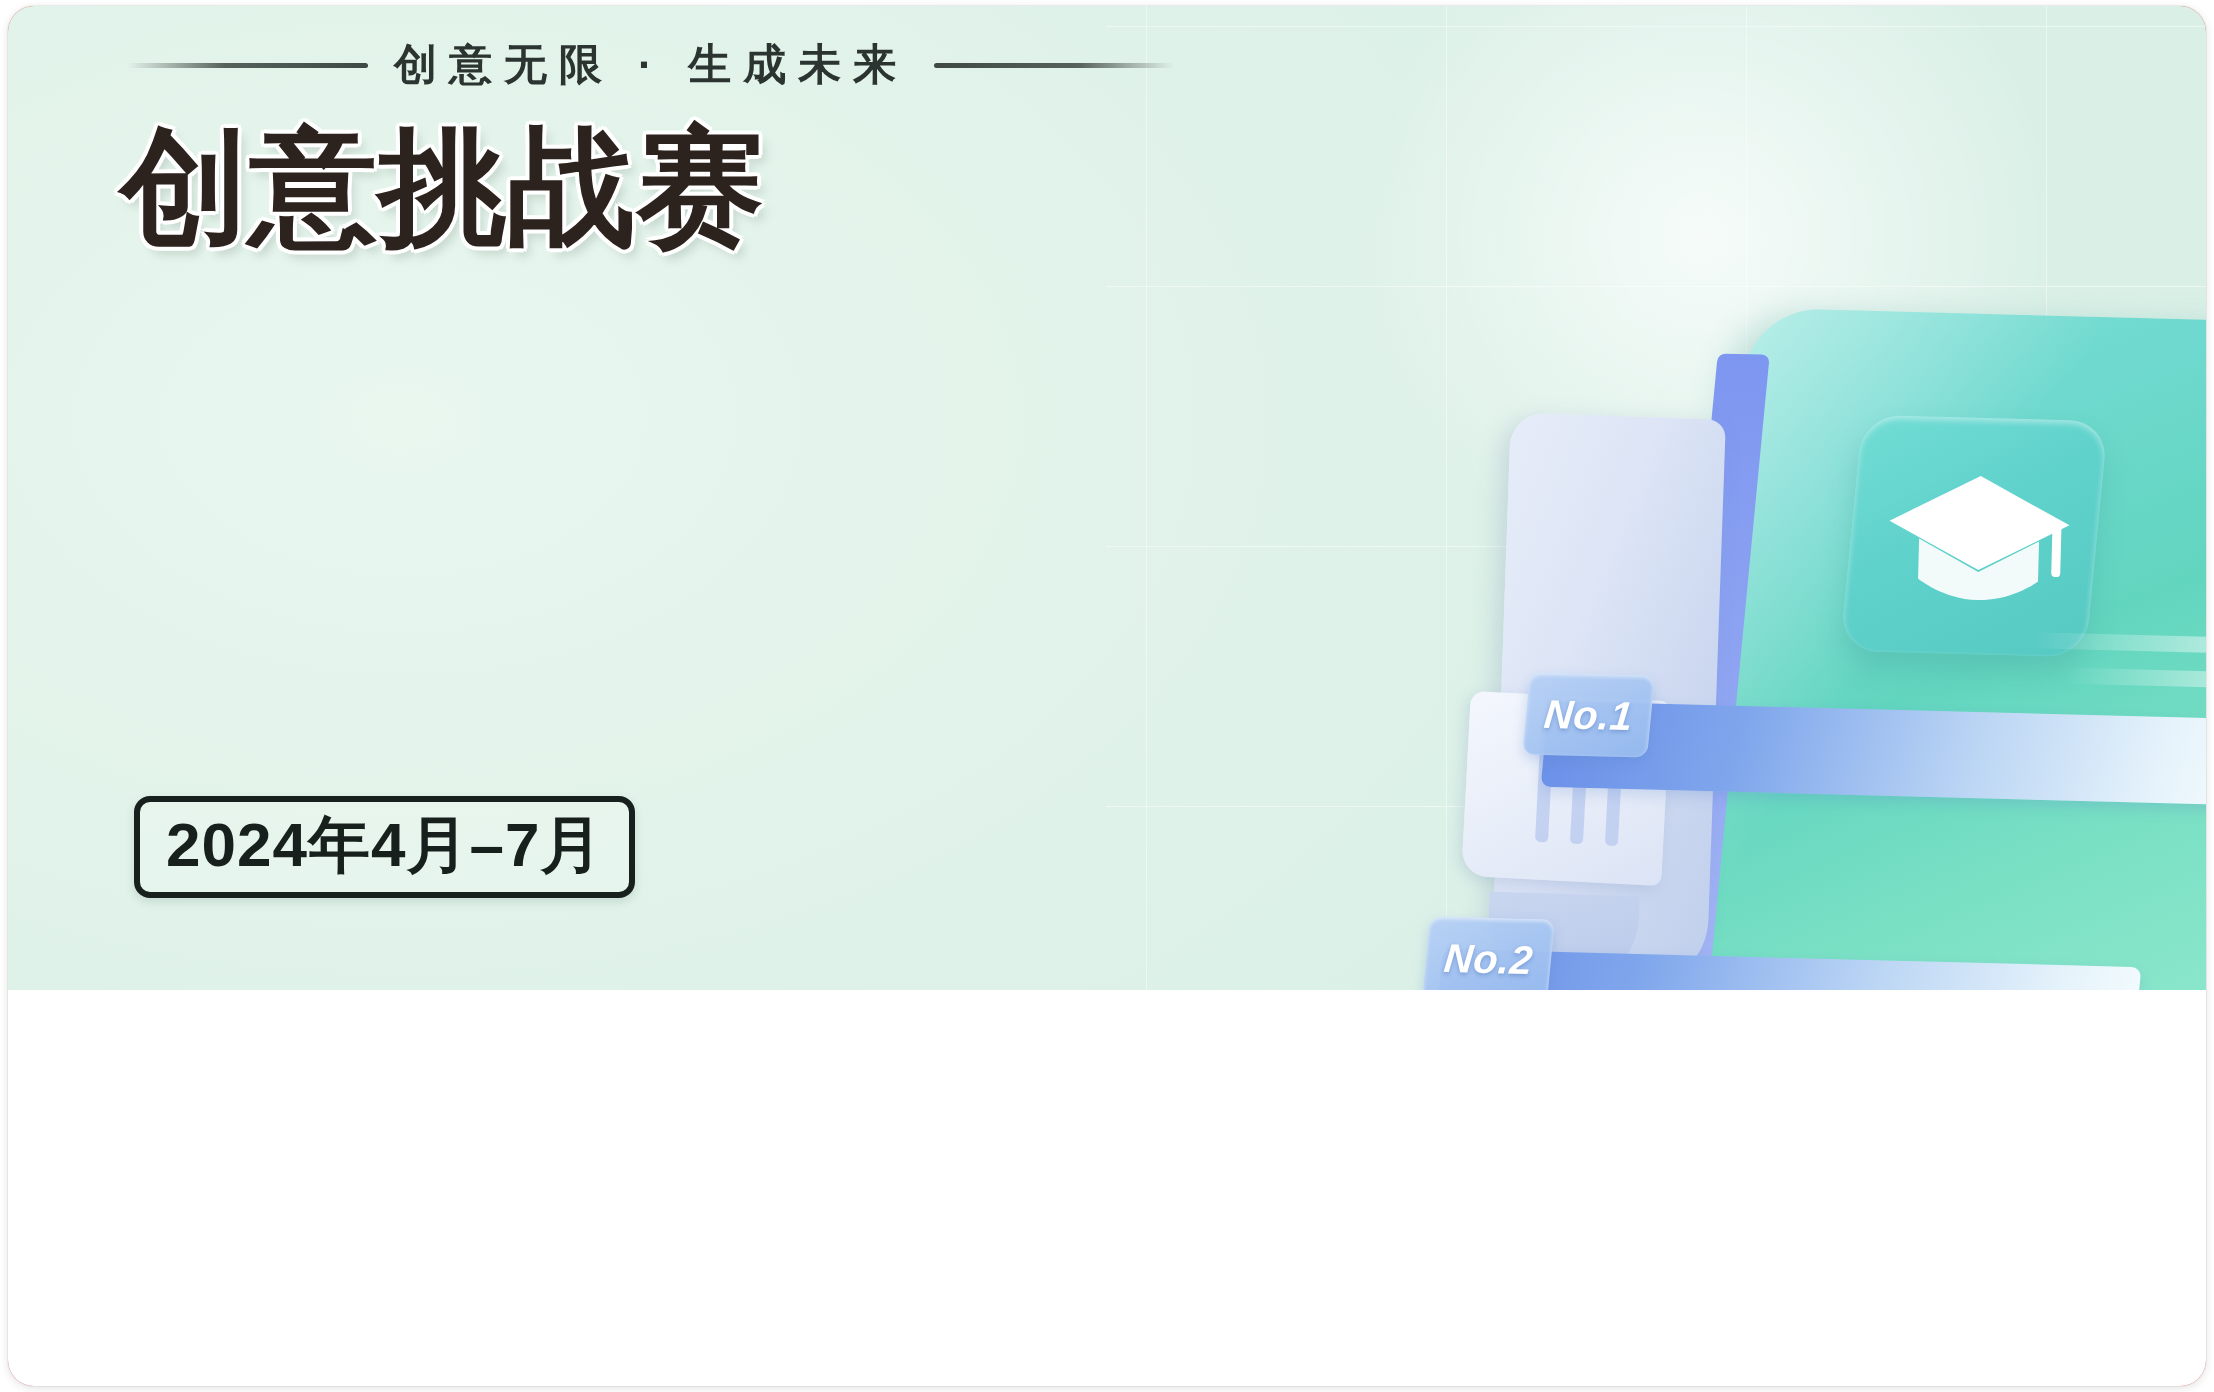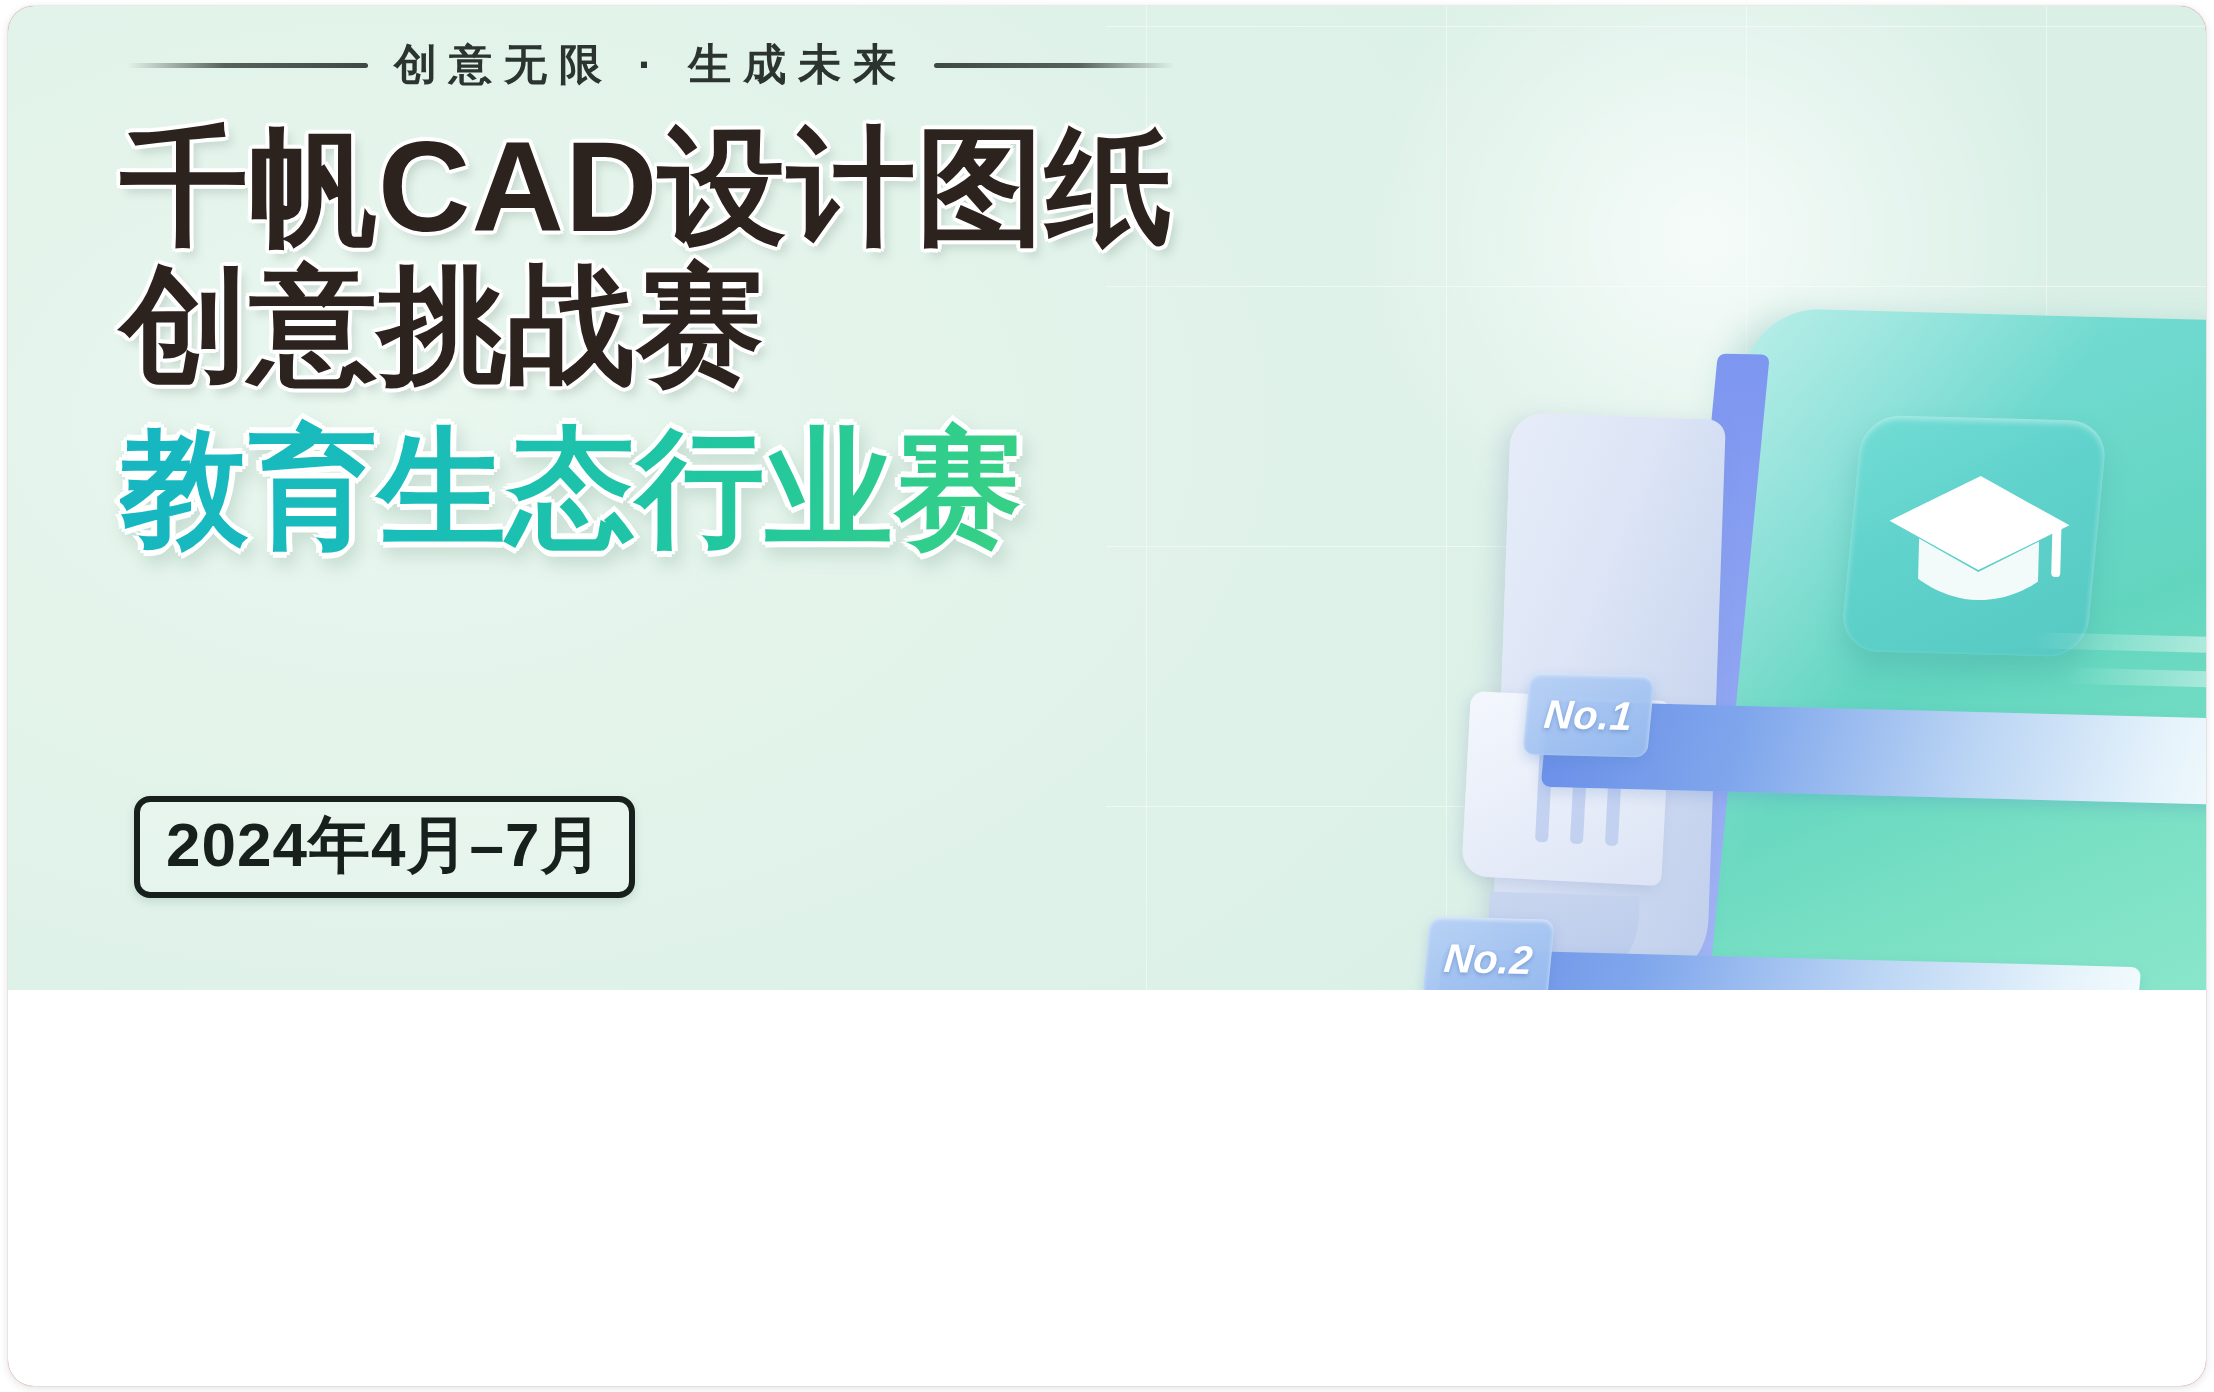--- a/index.html
+++ b/index.html
@@ -284,23 +284,21 @@
     <div class="blueprint-grid"></div>
     <div class="glow-a"></div>
 
     <div class="tagline-wrap">
       <div class="rule"></div>
       <div class="tagline">创意无限 · 生成未来</div>
       <div class="rule right"></div>
     </div>
 
     <div class="title-block">
-      <div class="title-dark">千帆CAD设计图纸</div>
       <div class="title-dark title-line2">创意挑战赛</div>
-      <div class="title-green">教育生态行业赛</div>
     </div>
 
     <div class="date-badge">
       <div class="date-badge-text">2024年4月–7月</div>
     </div>
 
     <div class="illo">
 
       <div class="slab"></div>
       <div class="slab-sheen"></div>

